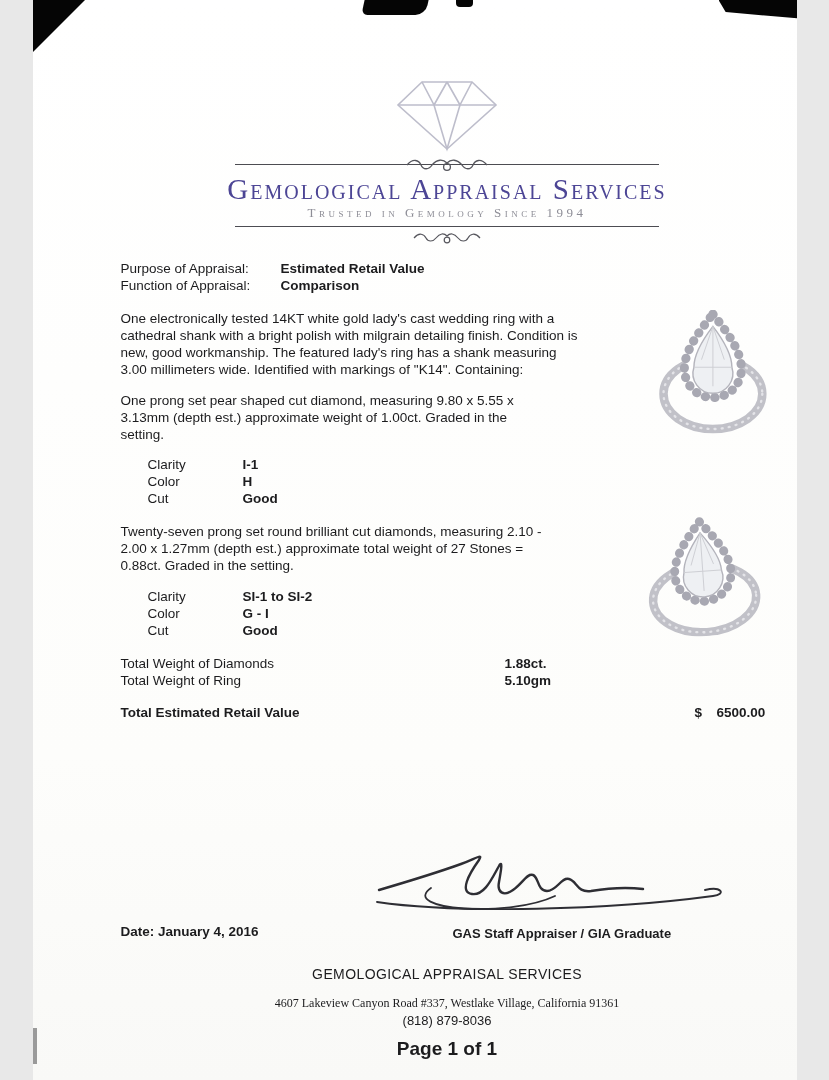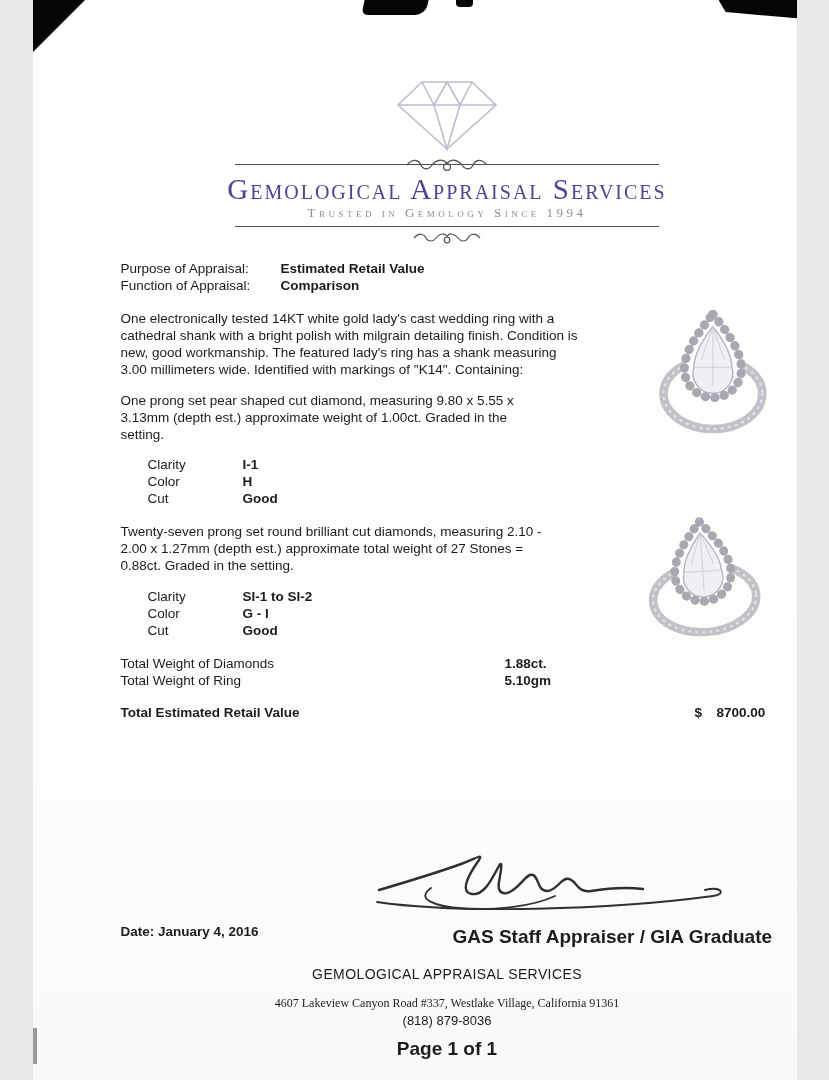--- a/index.html
+++ b/index.html
@@ -53,21 +53,21 @@
   .retail-row .amount { position:absolute; left:596px; top:0; }
 
   
   .ring-fig { position:absolute; line-height:0; }
   .ring-1 { left:562px; top:294px; }
   .ring-2 { left:550px; top:498px; transform:rotate(-4deg); }
 
   
   .signature { position:absolute; left:336px; top:846px; line-height:0; }
   .signoff-date { position:absolute; left:88px; top:924px; font-size:13.5px; font-weight:bold; }
-  .signoff-appraiser { position:absolute; left:420px; top:926px; font-size:19px; font-weight:bold; }
+  .signoff-appraiser { position:absolute; left:420px; top:926px; font-size:13px; font-weight:bold; }
 
   
   .footer { position:absolute; top:966px; left:0; width:829px; text-align:center; color:#1c1c1e; }
   .footer-company { font-size:14px; letter-spacing:0.4px; }
   .footer-address { font-size:12px; margin-top:14px;font-family:Liberation Serif, serif; }
   .footer-phone { font-size:13px; margin-top:2px; }
   .footer-page { font-size:19px; font-weight:bold; margin-top:10px; }
 </style>
 </head>
 <body>
@@ -155,21 +155,21 @@
       </div>
       <div class="total-row">
         <span class="t-label">Total Weight of Ring</span>
         <span class="t-value">5.10gm</span>
       </div>
     </div>
 
     <div class="retail-row">
       <span>Total Estimated Retail Value</span>
       <span class="currency">$</span>
-      <span class="amount">8700.00</span>
+      <span class="amount">6500.00</span>
     </div>
   </main>
 
   <figure class="ring-fig ring-1">
     <svg width="152" height="124" viewBox="0 0 160 130">
       <ellipse cx="82" cy="88" rx="52" ry="37" fill="none" stroke="#c1c1c8" stroke-width="9"></ellipse>
       <ellipse cx="82" cy="88" rx="52" ry="37" fill="none" stroke="#e4e4e8" stroke-width="2.5" stroke-dasharray="1 6.5" stroke-linecap="round"></ellipse>
       <path d="M82,4 C96,22 112,42 112,62 A30,30 0 1,1 52,62 C52,42 68,22 82,4 Z" fill="#ffffff"></path>
       <path d="M82,4 C96,22 112,42 112,62 A30,30 0 1,1 52,62 C52,42 68,22 82,4 Z" fill="none" stroke="#a8a8b2" stroke-width="9.5" stroke-dasharray="0.5 9.6" stroke-linecap="round"></path>
       <path d="M82,17 C92,30 102,46 102,60 A21,21 0 1,1 62,60 C62,46 72,30 82,17 Z" fill="#eef0f3" stroke="#b4b4bc" stroke-width="1.5"></path>

